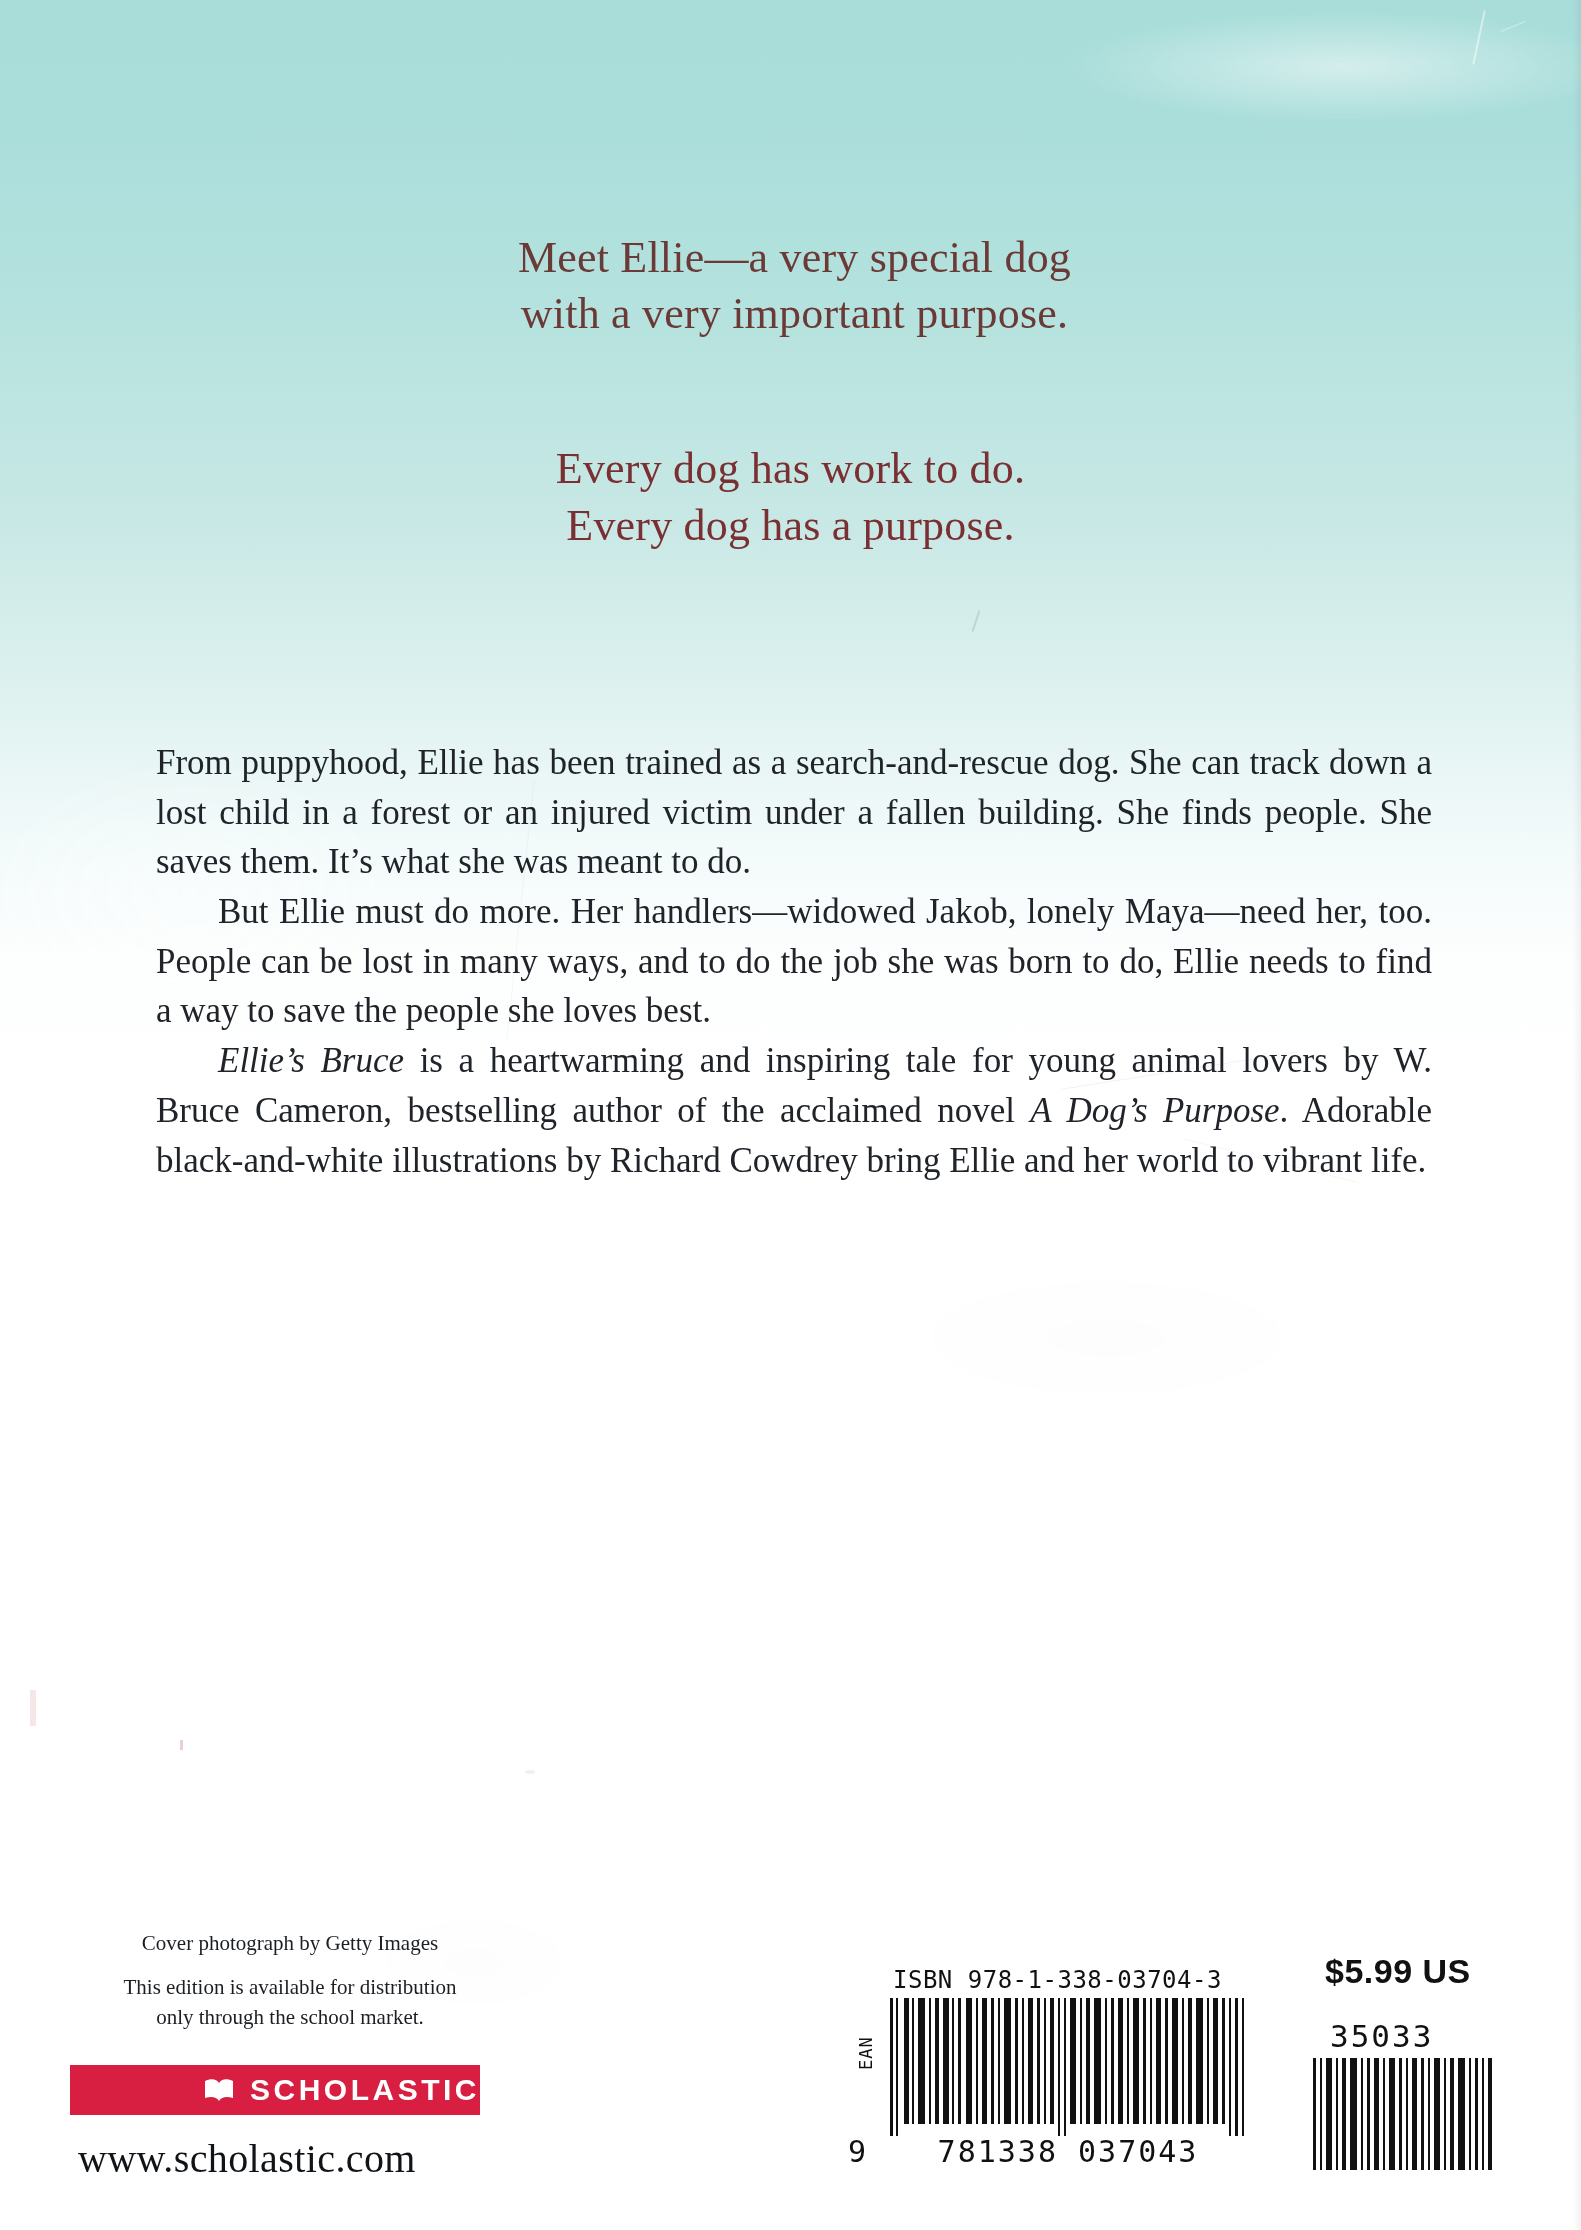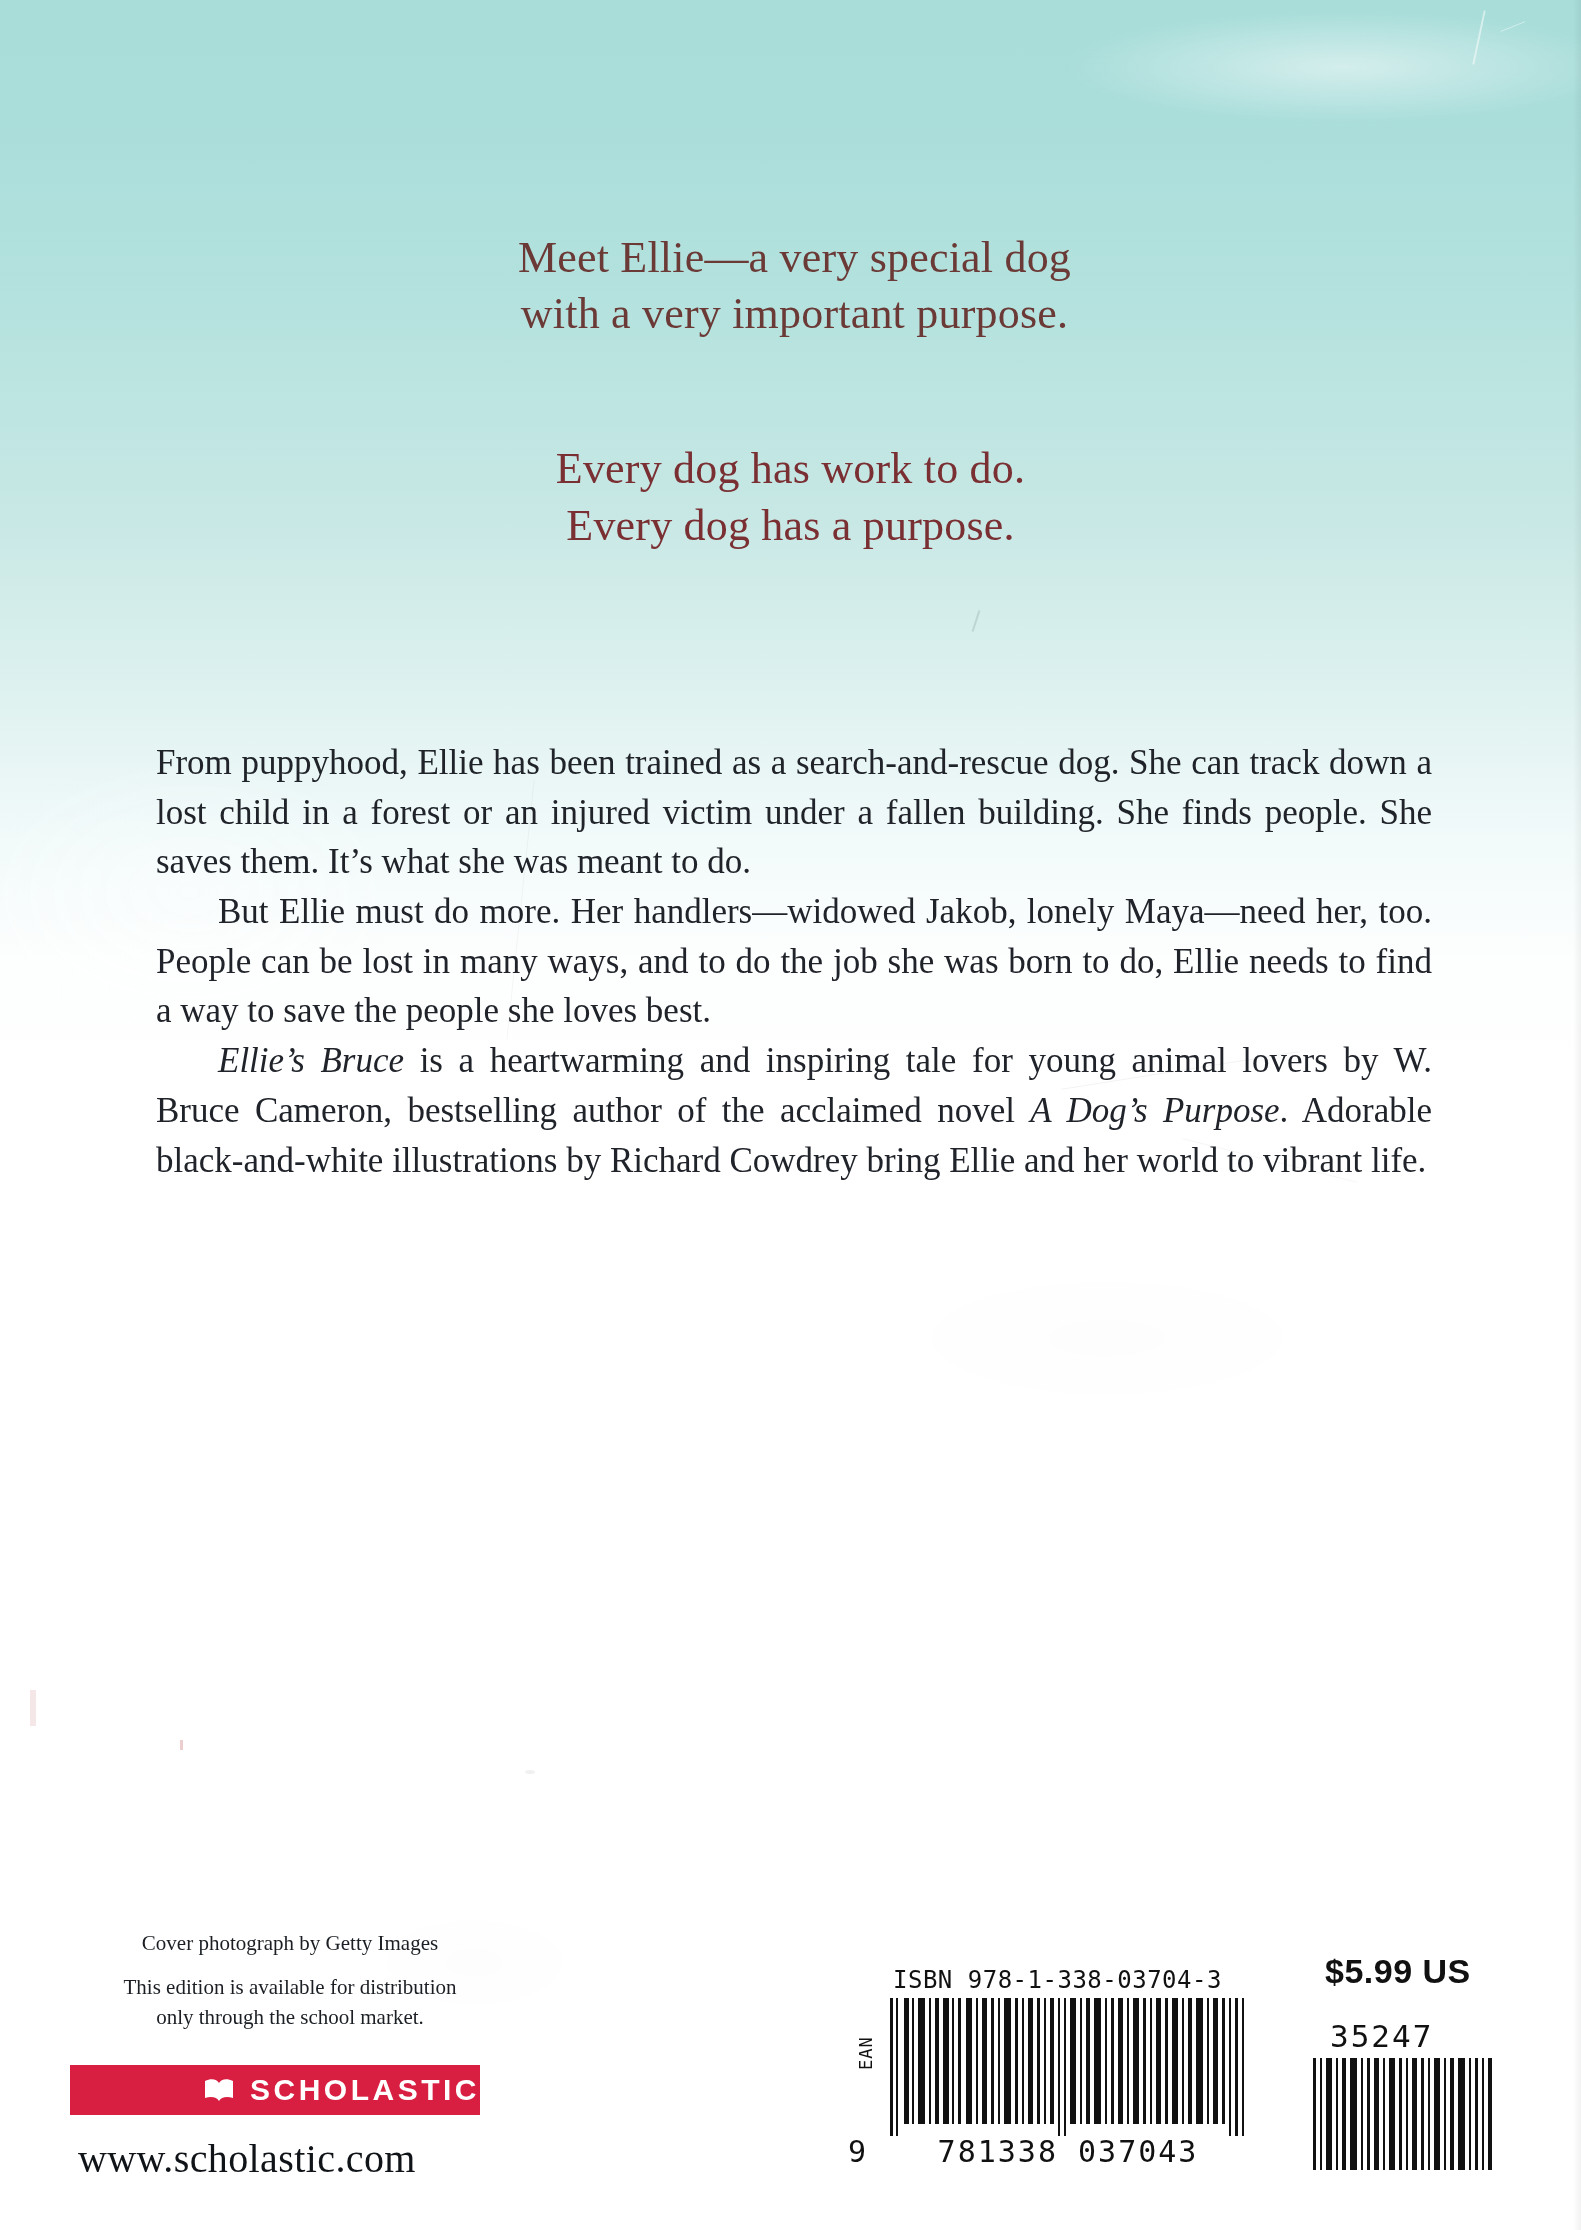--- a/index.html
+++ b/index.html
@@ -357,21 +357,21 @@
         <rect x="341" y="0" width="2" height="138"></rect>
         <rect x="347" y="0" width="3" height="138"></rect>
         <rect x="354" y="0" width="2" height="138"></rect>
       </g>
     </svg>
     <div class="digits">781338 037043</div>
   </div>
   <div class="ean-lead">9</div>
 
   <div class="price">$5.99 US</div>
-  <div class="price-code">35247</div>
+  <div class="price-code">35033</div>
 
   <div class="barcode-price">
     <svg class="bars" viewBox="0 0 185 112" preserveAspectRatio="none" aria-hidden="true">
       <rect x="0" y="0" width="185" height="112" fill="#ffffff"></rect>
       <g fill="#111111">
         <rect x="3" y="0" width="3" height="112"></rect>
         <rect x="10" y="0" width="2" height="112"></rect>
         <rect x="16" y="0" width="6" height="112"></rect>
         <rect x="26" y="0" width="2" height="112"></rect>
         <rect x="32" y="0" width="4" height="112"></rect>

